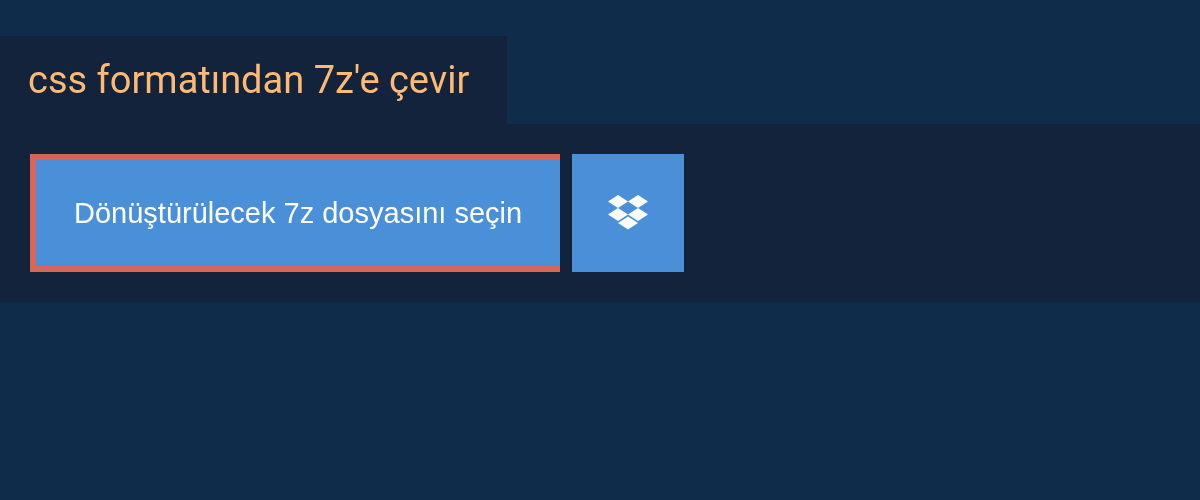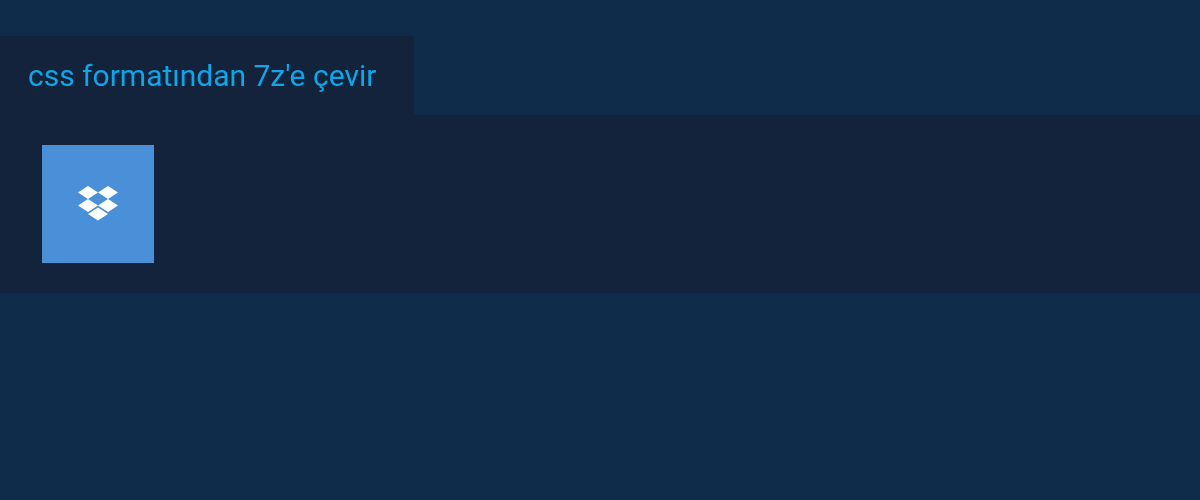--- a/index.html
+++ b/index.html
@@ -14,22 +14,22 @@
       font-family: -apple-system, BlinkMacSystemFont, "Segoe UI", Roboto, Arial, sans-serif;
       overflow: hidden;
     }
     .title-tab {
       display: inline-block;
       background: #13233b;
       padding: 22px 38px 22px 28px;
       margin-top: 36px;
     }
     .title-tab-text {
-      color: #0ea5e9;
-      font-size: 30px;
+      color: #fdba74;
+      font-size: 38px;
       font-weight: 400;
       margin-top: 48px;
     }
     .upload-panel {
       background: #13233b;
       padding: 30px 0 30px 30px;
       display: flex;
       align-items: center;
     }
     .select-file-button {
@@ -70,20 +70,23 @@
 <body>
 
 
 
 <div class="title-tab">
   <span class="title-tab-text">css formatından 7z'e çevir</span>
 </div>
 
 <div class="upload-panel">
   <div class="button-row">
+    <button class="select-file-button">
+      <span>Dönüştürülecek 7z dosyasını seçin</span>
+    </button>
     <button class="dropbox-button">
       <svg class="dropbox-icon" viewBox="0 0 40 36">
         <path d="M10 0 L20 6.5 L10 13 L0 6.5 Z M30 0 L40 6.5 L30 13 L20 6.5 Z M0 19.5 L10 13 L20 19.5 L10 26 Z M20 19.5 L30 13 L40 19.5 L30 26 Z M10 28 L20 21.5 L30 28 L20 34.5 Z"></path>
       </svg>
     </button>
   </div>
 </div>
 
 
 

